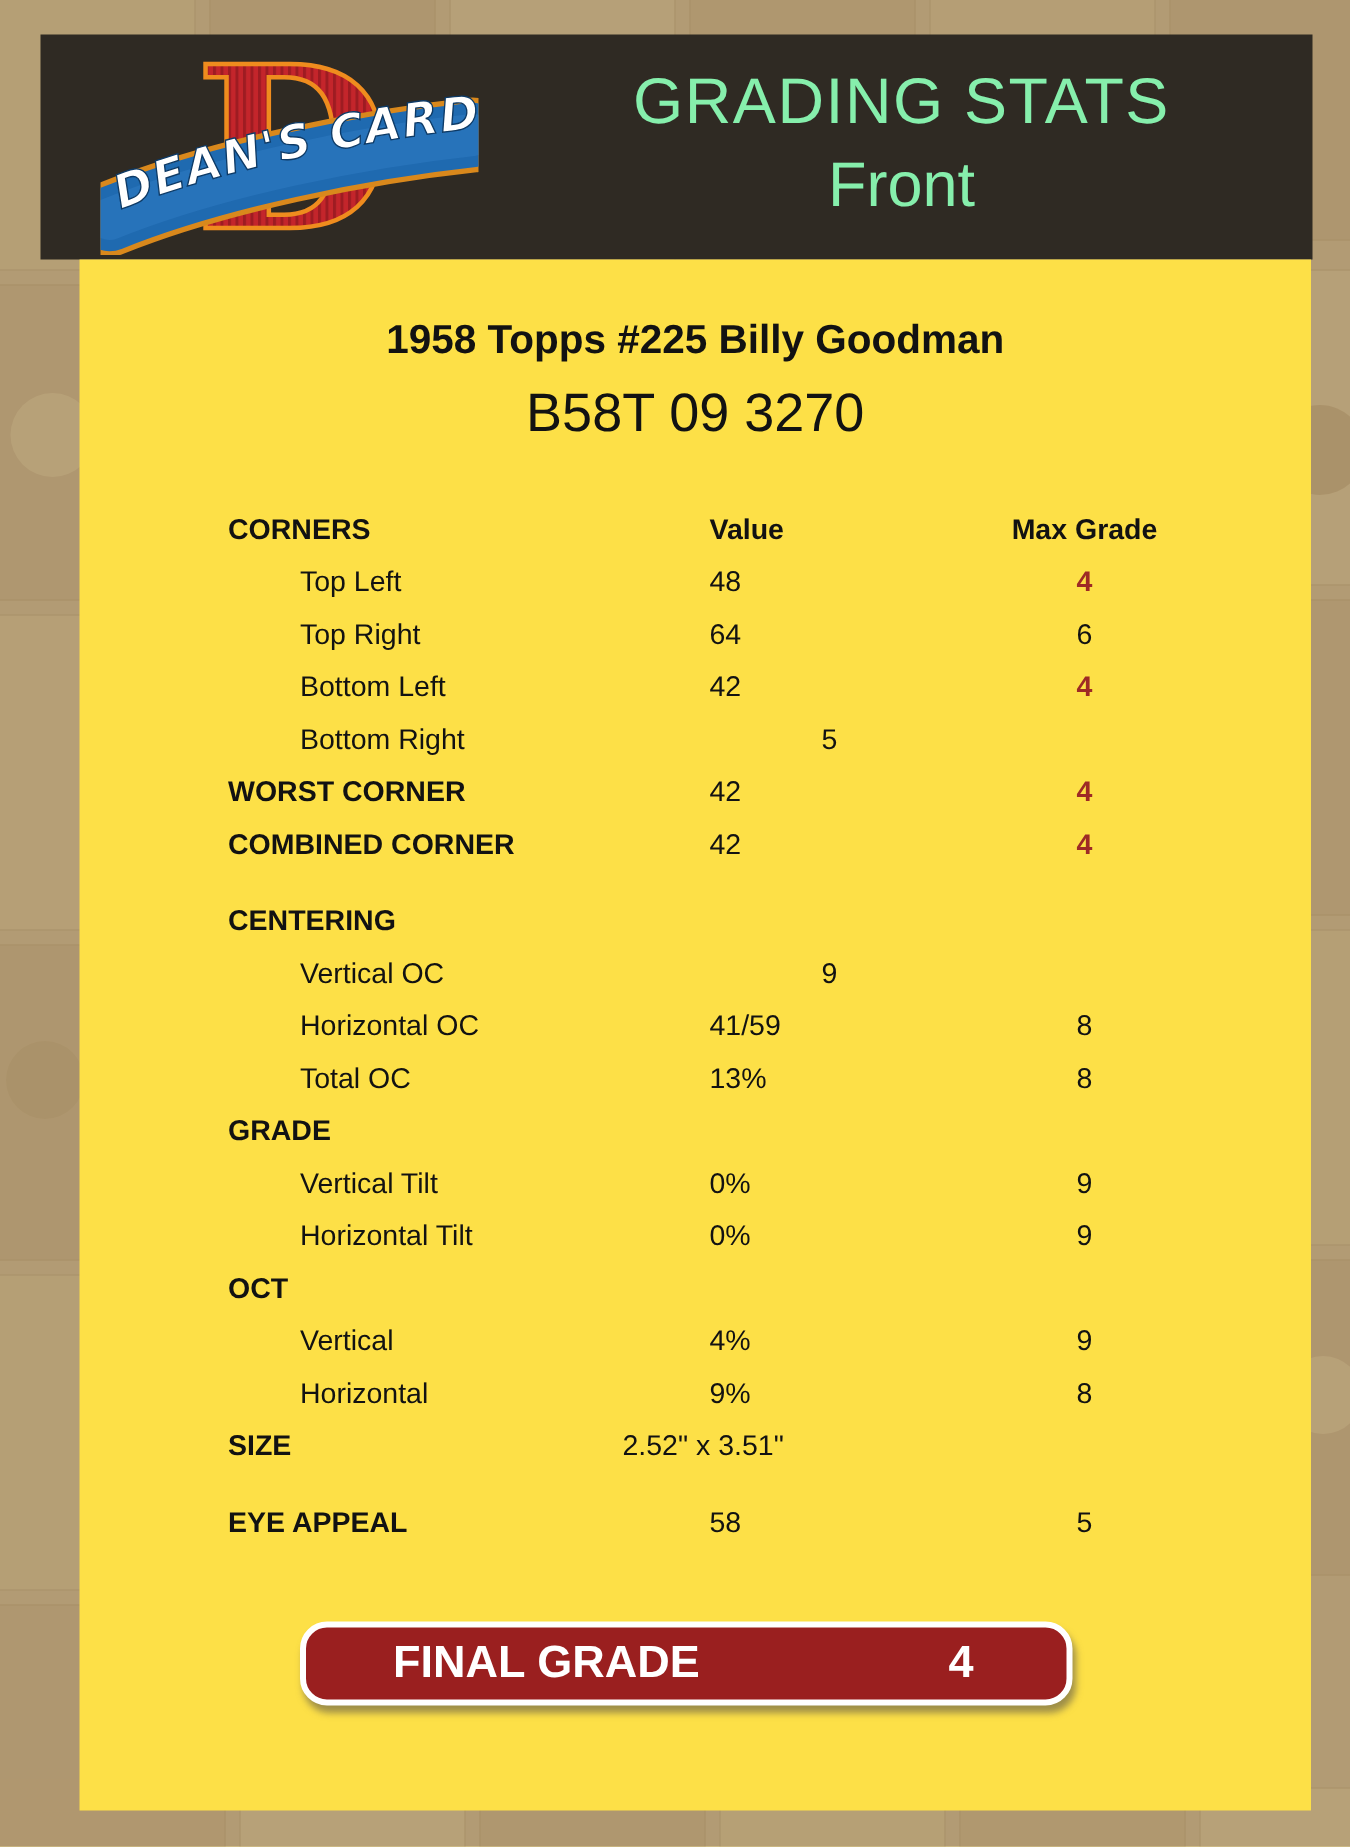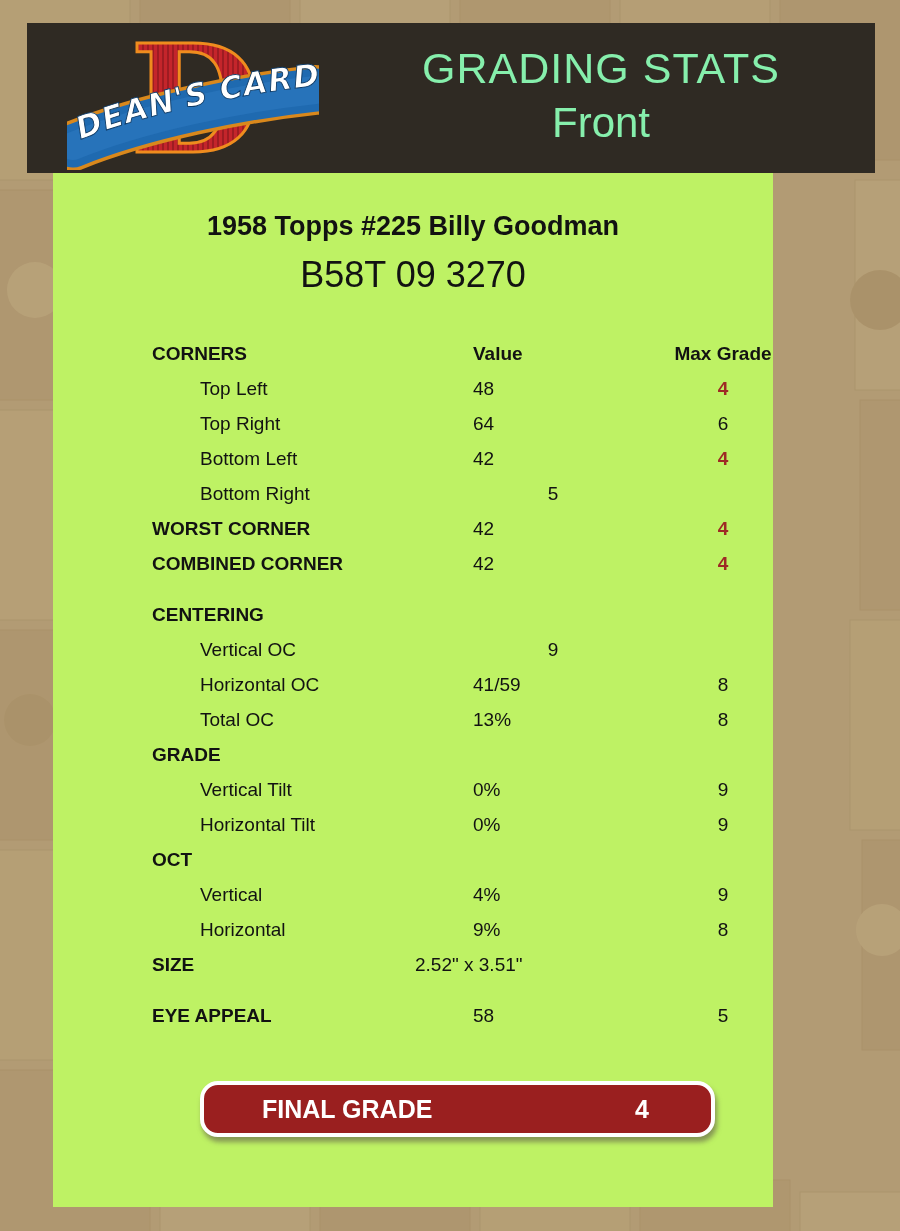--- a/index.html
+++ b/index.html
@@ -17,22 +17,22 @@
     background:#2f2a23;display:flex;align-items:center;
   }
   .logo-wrap{width:300px;height:150px;position:relative;flex:0 0 auto;}
   .logo-svg{position:absolute;left:40px;top:5px;}
   .header-titles{flex:1;text-align:center;color:#86efac;margin-top:-4px;}
   .header-title{font-size:43px;letter-spacing:1px;line-height:1.1;}
   .header-subtitle{font-size:42px;margin-top:6px;}
 
   
   .sheet{
-    position:absolute;left:53px;top:173px;width:720px;height:1034px;
-    background:#bef264;color:#121212;
+    position:absolute;left:53px;top:173px;width:821px;height:1034px;
+    background:#fde047;color:#121212;
   }
   .card-title{margin-top:38px;text-align:center;font-size:27px;font-weight:bold;}
   .card-serial{margin-top:12px;text-align:center;font-size:36px;}
 
   
   .stats{margin-top:40px;}
   .row{
     display:grid;height:35px;align-items:center;
     grid-template-columns:321px 160px 180px;
     margin-left:99px;margin-right:35px;
@@ -48,21 +48,21 @@
   .row.size-row .c-value{transform:translateX(-58px);}
   .row-gap{height:16px;}
 
   
   .final-grade{
     margin:48px 0 0 147px;width:515px;height:56px;box-sizing:border-box;
     background:#9a1f1f;
     border:4px solid #ffffff;border-radius:18px;
     box-shadow:2px 5px 5px rgba(95,88,74,.6);
     display:flex;align-items:center;justify-content:space-between;
-    padding:0 62px 0 58px;color:#ffffff;font-weight:bold;font-size:25px;
+    padding:0 62px 0 58px;color:#ffffff;font-weight:bold;font-size:30px;
     cursor:default;
   }
 </style>
 </head>
 <body>
 
 <div class="page">
 
   <svg class="bg-collage" width="900" height="1231" aria-hidden="true">
     <rect x="0" y="0" width="900" height="1231" fill="#b29b74"></rect>

